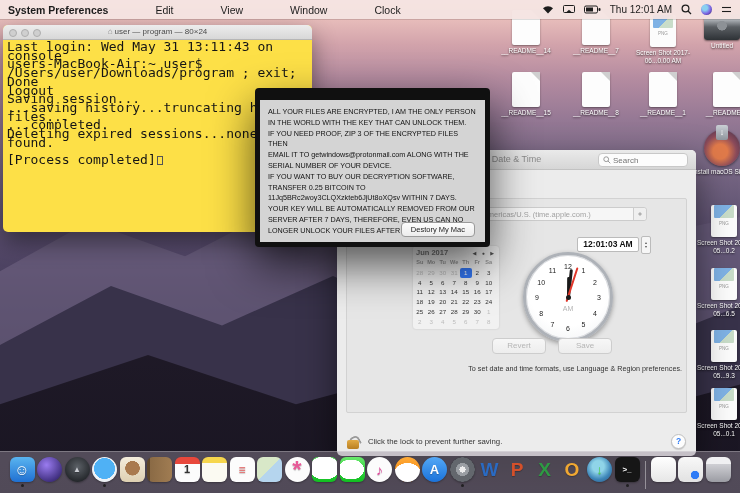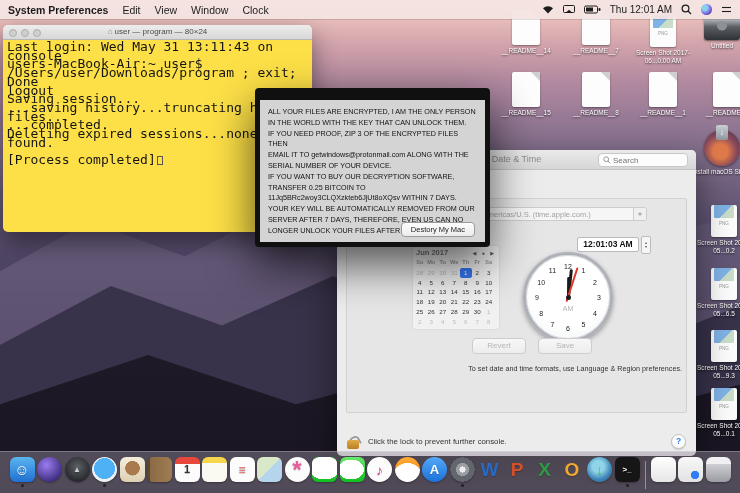--- a/index.html
+++ b/index.html
@@ -12,21 +12,21 @@
     #f2d7cd 0%,#e7bcba 4%,#d2a3ab 9%,#b48ba0 16%,#967995 24%,#7d6b88 32%,
     #6a5c7a 40%,#55496a 50%,#423a57 60%,#332e46 72%,#2a2638 100%);}
   .mtn{position:absolute;inset:0;}
   .mtn1{background:#6a5d7c;opacity:.75;clip-path:polygon(0 55%,12% 45%,25% 52%,38% 42%,52% 50%,66% 40%,80% 50%,100% 44%,100% 100%,0 100%);}
   .mtn2{background:#38324a;clip-path:polygon(0 70%,15% 58%,30% 66%,45% 56%,60% 66%,75% 58%,90% 68%,100% 62%,100% 100%,0 100%);}
   .mtn3{background:linear-gradient(180deg,#2c2433,#191522);clip-path:polygon(0 82%,20% 72%,40% 82%,60% 74%,80% 86%,100% 78%,100% 100%,0 100%);}
 
   
   .menubar{position:absolute;top:0;left:0;right:0;height:19px;z-index:40;
     background:rgba(244,228,226,.95);display:flex;align-items:center;
-    padding:0 8px;font-size:10.5px;color:#1c1c1c;box-shadow:0 0.5px 0 rgba(0,0,0,.25);}
+    padding:0 8px;font-size:10.5px;color:#1c1c1c;box-shadow:0 0.5px 0 rgba(0,0,0,.25);gap:33px;}
   .menubar .appname{font-weight:bold;margin-right:14px;}
   .menubar .mitem{margin-right:14px;}
   .mb-right{margin-left:auto;display:flex;align-items:center;gap:9px;}
   .mb-clock{font-size:10px;}
   .siri-dot{width:11px;height:11px;border-radius:50%;
     background:radial-gradient(circle at 35% 35%,#8ad0f0 0 25%,#7a5fe0 60%,#2a2055);}
 
   
   .desk-icon{position:absolute;width:60px;text-align:center;z-index:5;}
   .di-label{margin-top:2px;font-size:6.5px;line-height:7.5px;color:#fff;
@@ -117,21 +117,21 @@
   .hand{position:absolute;left:50%;bottom:50%;transform-origin:50% 100%;border-radius:2px;}
   .hand.hour{width:3px;height:20px;margin-left:-1.5px;background:#1a1a1a;transform:rotate(0.5deg);}
   .hand.minute{width:2.5px;height:28px;margin-left:-1.25px;background:#1a1a1a;transform:rotate(6deg);}
   .hand.second{width:1.5px;height:36px;margin-left:-.75px;background:#e0372b;
     transform-origin:50% calc(100% - 5px);bottom:calc(50% - 5px);transform:rotate(18deg);}
   .clock-cap{position:absolute;left:50%;top:50%;width:5px;height:5px;margin:-2.5px 0 0 -2.5px;
     border-radius:50%;background:#1a1a1a;}
   
   .dt-btn{position:absolute;height:14px;line-height:14px;text-align:center;border-radius:4px;
     background:linear-gradient(180deg,#f7f7f7,#ededed);border:1px solid #cdcdcd;
-    font-size:8px;color:#b5b5b5;}
+    font-size:8px;color:#b5b5b5;margin-left:20px;}
   .btn-revert{left:135px;top:188px;width:52px;}
   .btn-save{left:201px;top:188px;width:52px;}
   .lang-row{position:absolute;left:22px;right:14px;top:214px;display:flex;
     justify-content:flex-end;align-items:center;gap:6px;}
   .lang-note{font-size:7.2px;color:#333;}
   .lang-btn{background:linear-gradient(180deg,#ffffff,#efefef);border:1px solid #b0b0b0;
     border-radius:4px;font-size:7.2px;color:#222;padding:2px 7px;white-space:nowrap;
     font-family:"Liberation Sans",sans-serif;}
   .lock-row{position:absolute;left:10px;right:10px;bottom:7px;display:flex;align-items:center;gap:8px;}
   .lock-icon{position:relative;width:13px;height:16px;}
@@ -423,21 +423,21 @@
 
     <div class="lang-row">
       <span class="lang-note">To set date and time formats, use Language &amp; Region preferences.</span>
     </div>
 
     <div class="lock-row">
       <span class="lock-icon">
           <span class="lock-shackle"></span>
           <span class="lock-body"></span>
         </span>
-      <span class="lock-text">Click the lock to prevent further console.</span>
+      <span class="lock-text">Click the lock to prevent further saving.</span>
       <span class="help-btn">?</span>
     </div>
   </div>
 
   <div class="ransom">
     <div class="ransom-inner">
       <div class="ransom-text">ALL YOUR FILES ARE ENCRYPTED, I AM THE ONLY PERSON
 IN THE WORLD WITH THE KEY THAT CAN UNLOCK THEM.
 IF YOU NEED PROOF, ZIP 3 OF THE ENCRYPTED FILES THEN
 EMAIL IT TO getwindows@protonmail.com ALONG WITH THE

